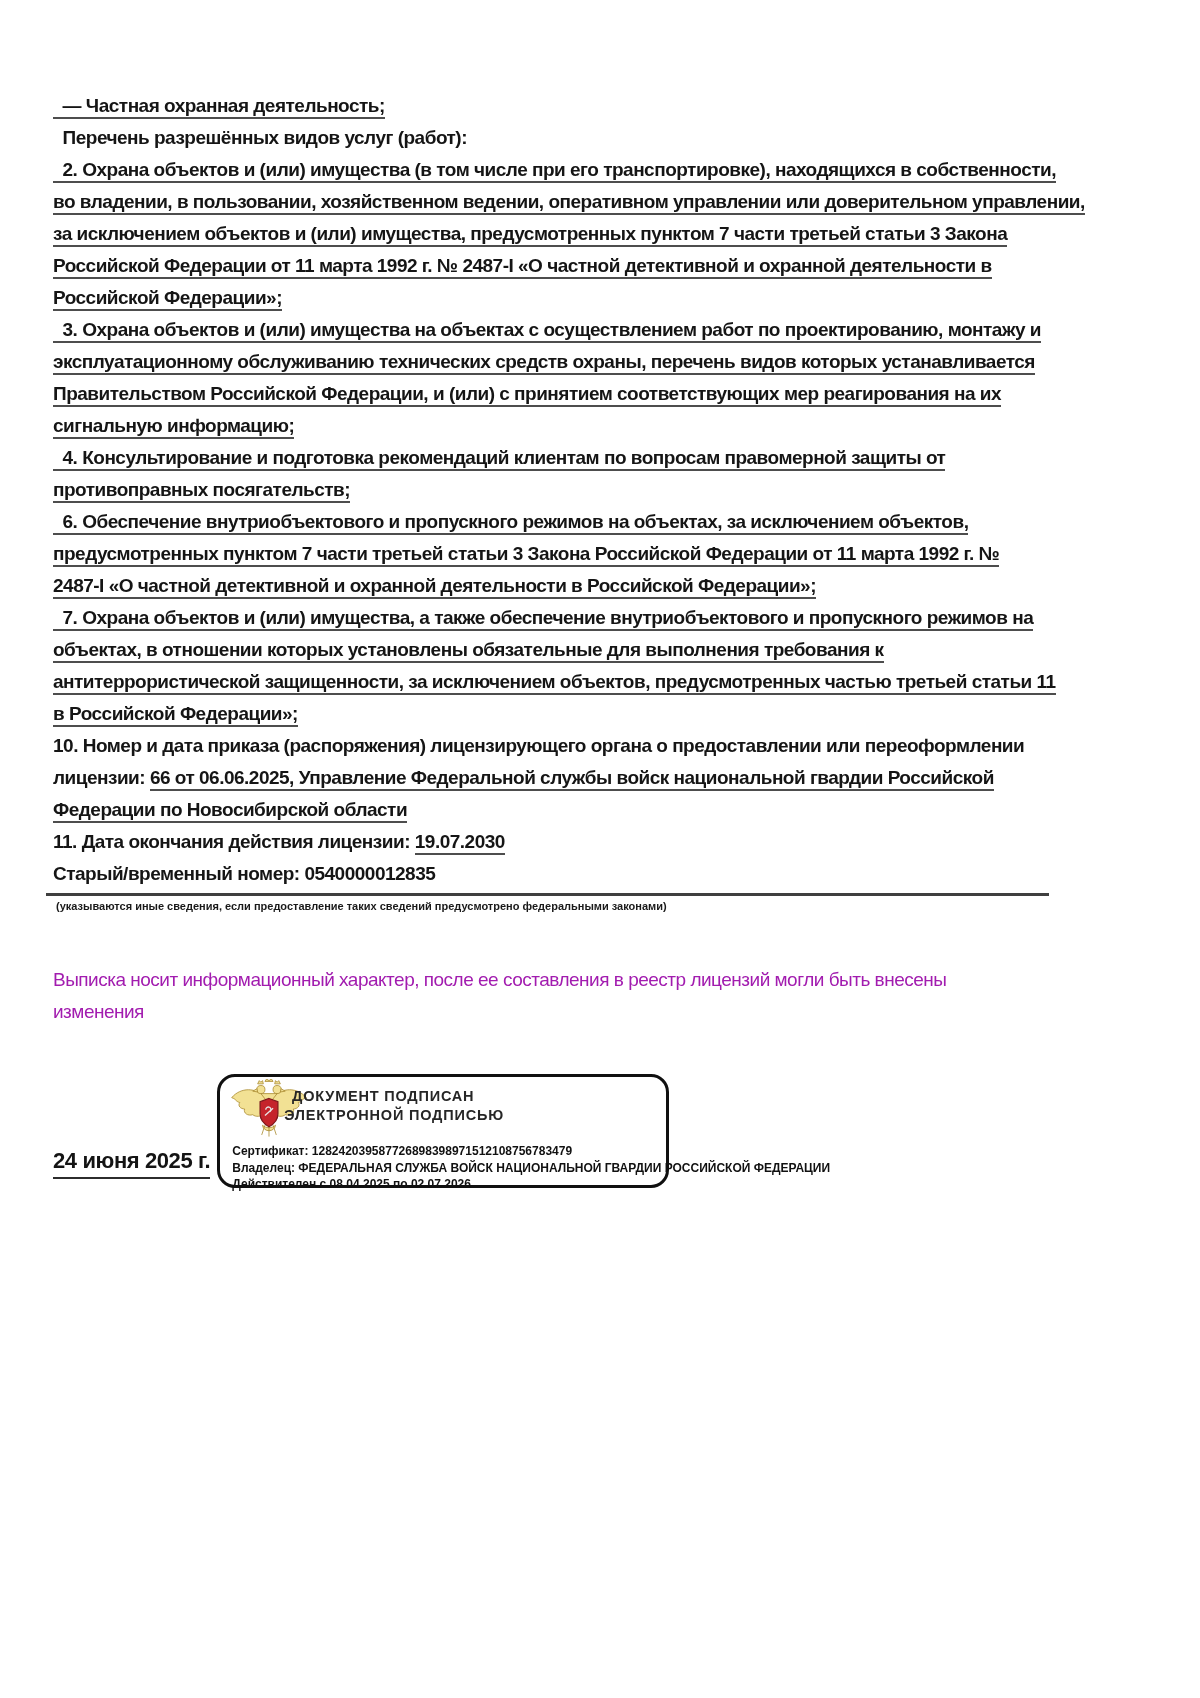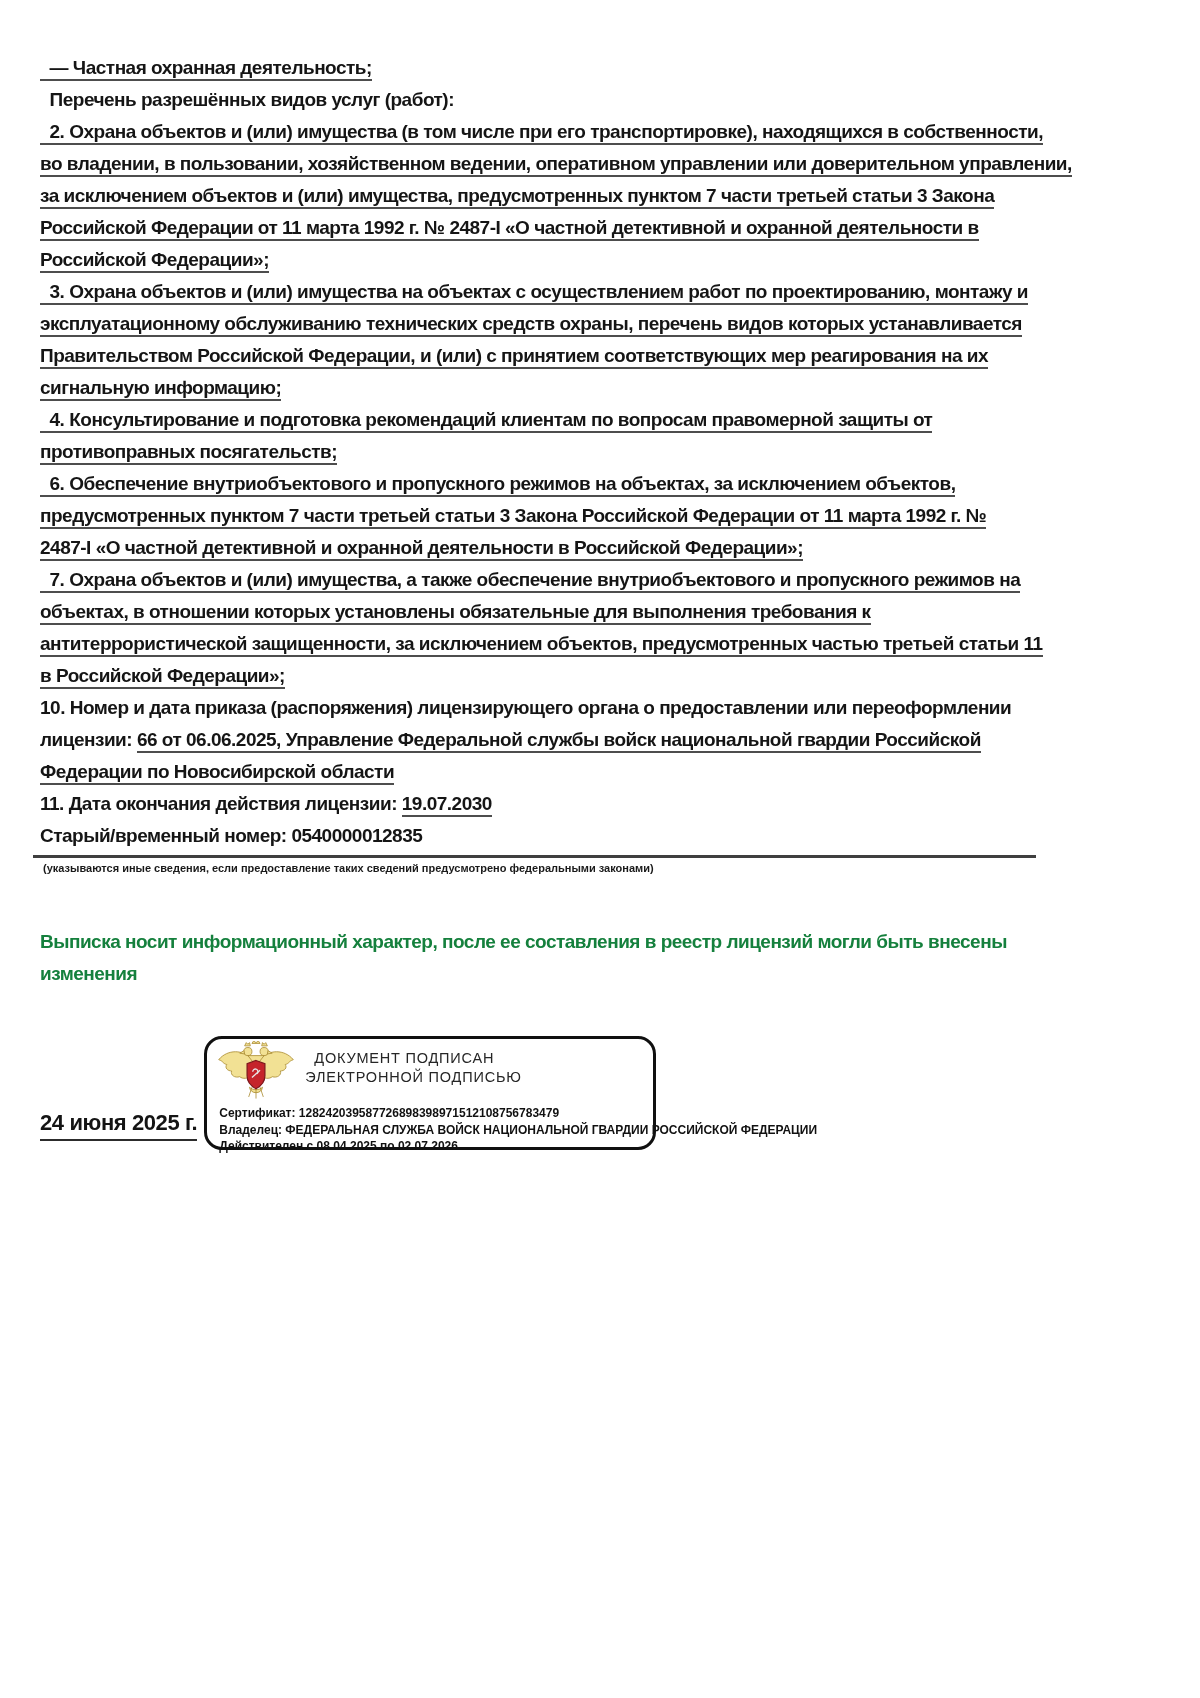--- a/index.html
+++ b/index.html
@@ -2,56 +2,56 @@
 <html><head>
 <meta charset="utf-8">
 <style>
   html,body{margin:0;padding:0;}
   body{
     width:1200px;height:1698px;background:#ffffff;overflow:hidden;
     font-family:"Liberation Sans",sans-serif;color:#111;
     -webkit-font-smoothing:antialiased;
   }
   .main{
-    margin-left:40px;margin-right:150px;padding-top:52px;width:993px;
+    margin-left:53px;margin-right:150px;padding-top:90px;width:993px;
   }
   .line{
     font-size:19px;font-weight:700;letter-spacing:-0.5px;
     line-height:32px;height:32px;white-space:nowrap;color:#151515;
   }
   .line .u{
     border-bottom:2px solid #4d4d4d;padding-bottom:1px;
   }
   .rule{
     border-top:3px solid #3f3f3f;width:1003px;margin-left:-7px;margin-top:3px;
   }
   .footnote{
     font-size:11px;font-weight:700;letter-spacing:0;color:#1a1a1a;
     margin-top:4px;white-space:nowrap;
   }
   .disclaimer{
-    margin-top:52px;font-size:19px;font-weight:700;letter-spacing:-0.5px;
-    line-height:32px;color:#15803d;
+    margin-top:52px;font-size:19px;font-weight:400;letter-spacing:-0.5px;
+    line-height:32px;color:#a21caf;
   }
   .sig-row{
     margin-top:46px;display:flex;align-items:flex-start;
   }
   .sig-date{
     font-size:22px;font-weight:700;letter-spacing:-0.4px;white-space:nowrap;
     border-bottom:2px solid #2c2c2c;padding-bottom:3px;
     margin-top:74px;margin-right:7px;color:#141414;
   }
   .stamp{
     position:relative;width:452px;height:114px;box-sizing:border-box;
     border:3px solid #101010;border-radius:18px;background:#fff;flex:0 0 auto;
   }
   .stamp-emblem{position:absolute;left:8px;top:2px;}
   .stamp-title{
-    position:absolute;left:98px;top:10px;width:198px;text-align:center;
-    font-size:14.5px;font-weight:400;letter-spacing:0.8px;line-height:19px;
+    position:absolute;left:64px;top:10px;width:198px;text-align:center;
+    font-size:14.5px;font-weight:700;letter-spacing:0.8px;line-height:19px;
     color:#262626;white-space:nowrap;
   }
   .stamp-certs{
     position:absolute;left:12px;top:66px;font-size:12px;font-weight:700;
     line-height:16.5px;color:#111;white-space:nowrap;
   }
 </style>
 </head>
 <body>
 

